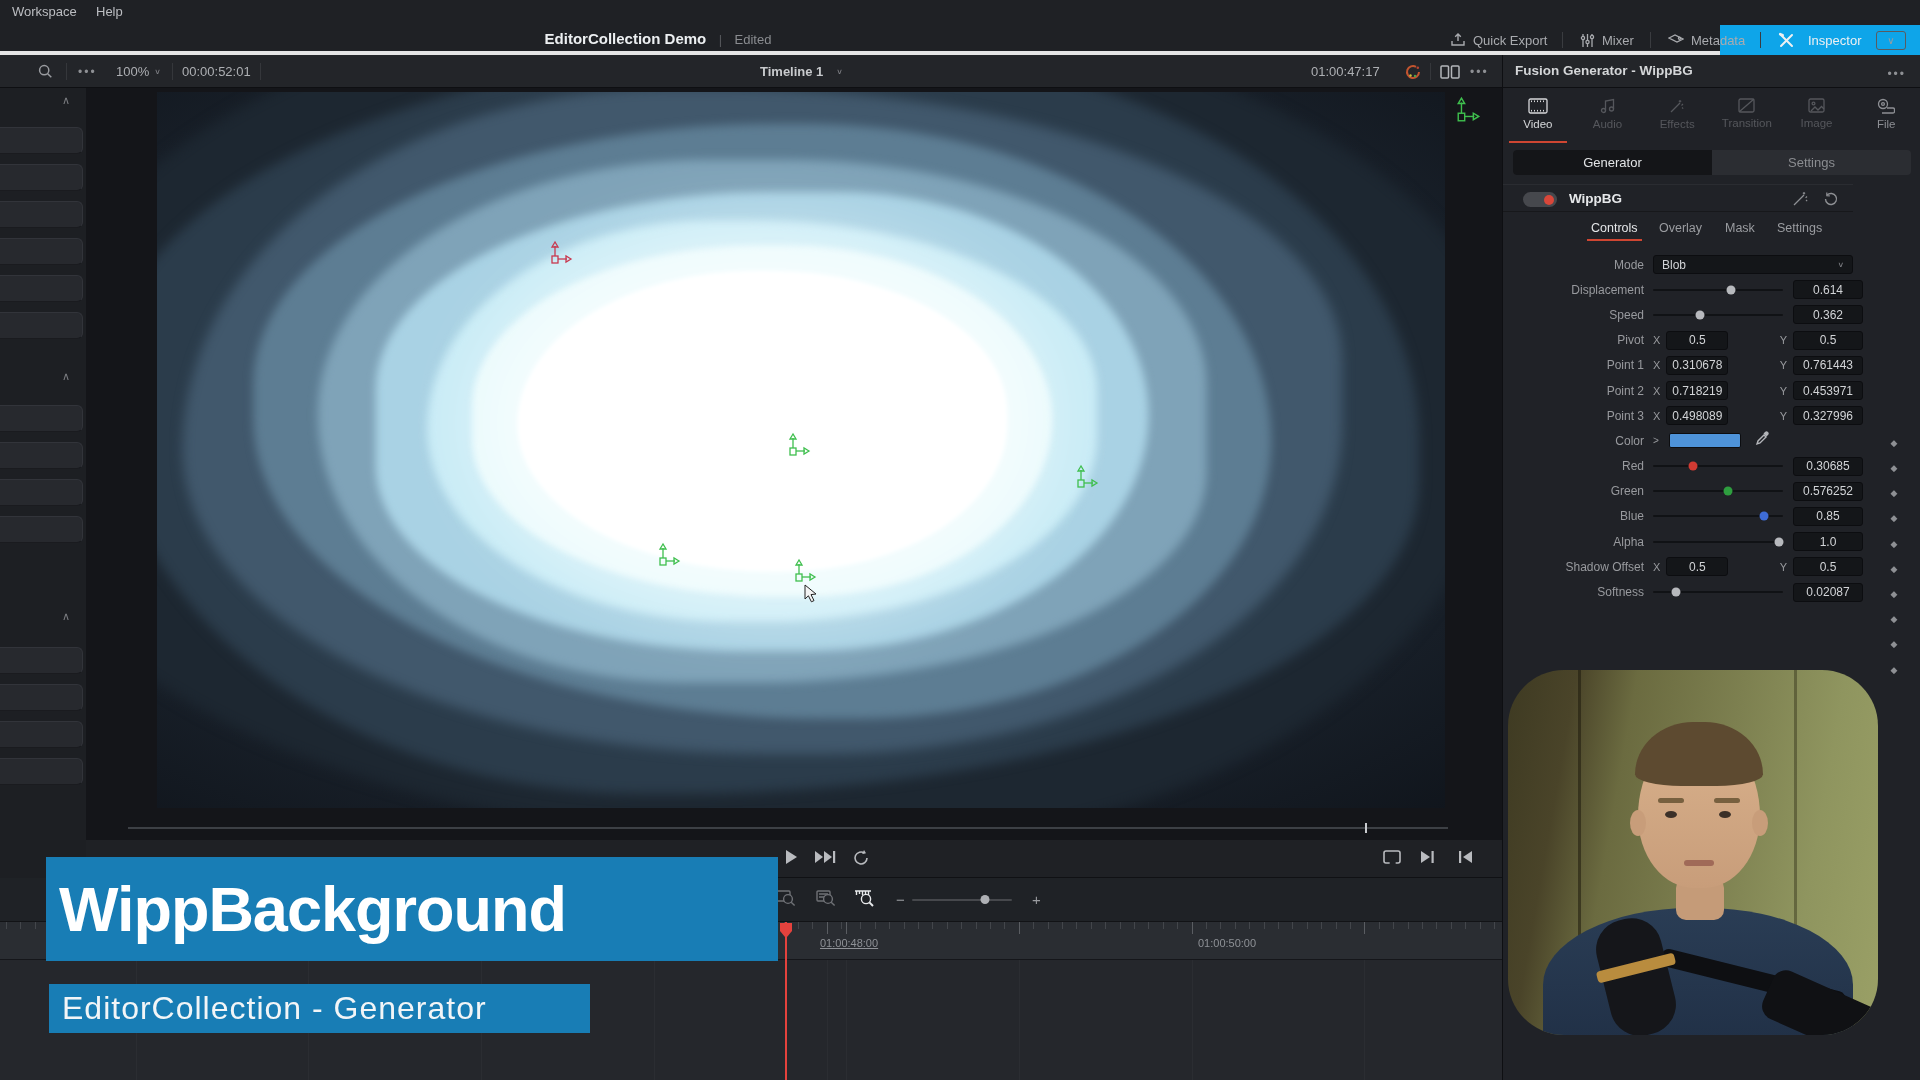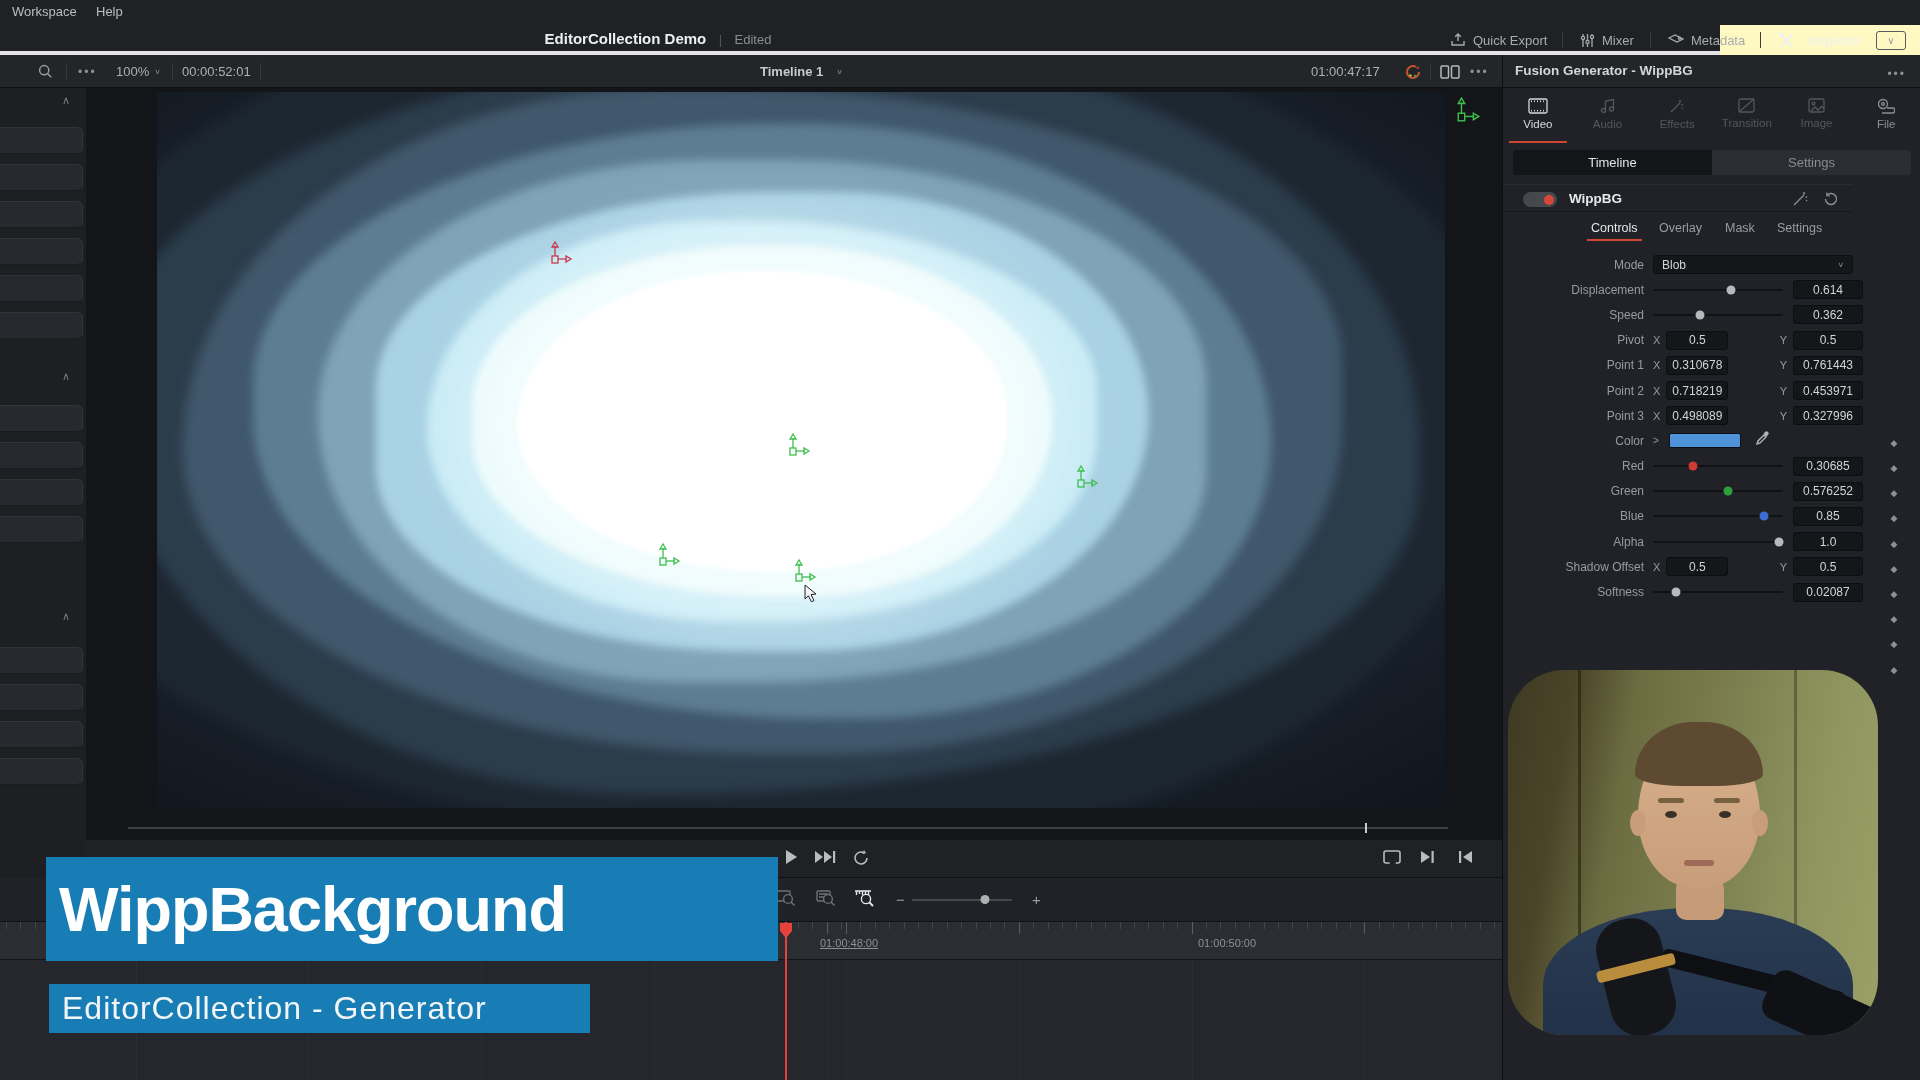--- a/index.html
+++ b/index.html
@@ -1,18 +1,18 @@
 <!DOCTYPE html>
 <html><head>
 <meta charset="utf-8">
 <style>
   * { margin:0; padding:0; box-sizing:border-box; }
   html,body { background:#0e0f12; }
   body { font-family:"Liberation Sans", sans-serif; }
-  #stage { position:relative; width:1920px; height:1080px; background:#fef9c3; overflow:hidden; }
+  #stage { position:relative; width:1920px; height:1080px; background:#0ea5e9; overflow:hidden; }
 
   
   .menubar { position:absolute; left:0; top:0; width:1920px; height:25px; background:#1f2125; }
   .menu-item { position:absolute; top:4px; font-size:13px; color:#bcbec2; }
   .titlebar { position:absolute; left:0; top:25px; width:1720px; height:30px; background:#1f2125; border-bottom:4px solid #e5e5e5; }
   .title-wrap { position:absolute; left:658px; top:5px; transform:translateX(-50%); white-space:nowrap; }
   .title-main { font-size:15px; font-weight:bold; color:#eceff1; }
   .title-sep { font-size:13px; color:#55575b; margin:0 8px; }
   .title-status { font-size:13px; color:#8a8c90; }
   .hbtn { position:absolute; top:3px; height:24px; display:flex; align-items:center; gap:7px; color:#a9abaf; font-size:13px; }
@@ -479,21 +479,21 @@
         <svg width="18" height="16" viewBox="0 0 18 16" fill="none" stroke="currentColor" stroke-width="1.3">
             <circle cx="6" cy="6" r="4.5"></circle>
             <circle cx="6" cy="6" r="1.4"></circle>
             <path d="M10 10h6a1.5 1.5 0 0 1 1.5 1.5v2A1.5 1.5 0 0 1 16 15H5"></path>
           </svg>
         <span>File</span>
       </div>
     </div>
 
     <div class="seg">
-      <div class="on">Timeline</div>
+      <div class="on">Generator</div>
       <div>Settings</div>
     </div>
 
     <div class="noderow">
       <div class="toggle">
           <i></i>
         </div>
       <div class="nodename">WippBG</div>
       <div style="position:absolute;right:44px;top:6px;color:#8e9094">
         <svg width="17" height="16" viewBox="0 0 17 16" fill="none" stroke="currentColor" stroke-width="1.3">

